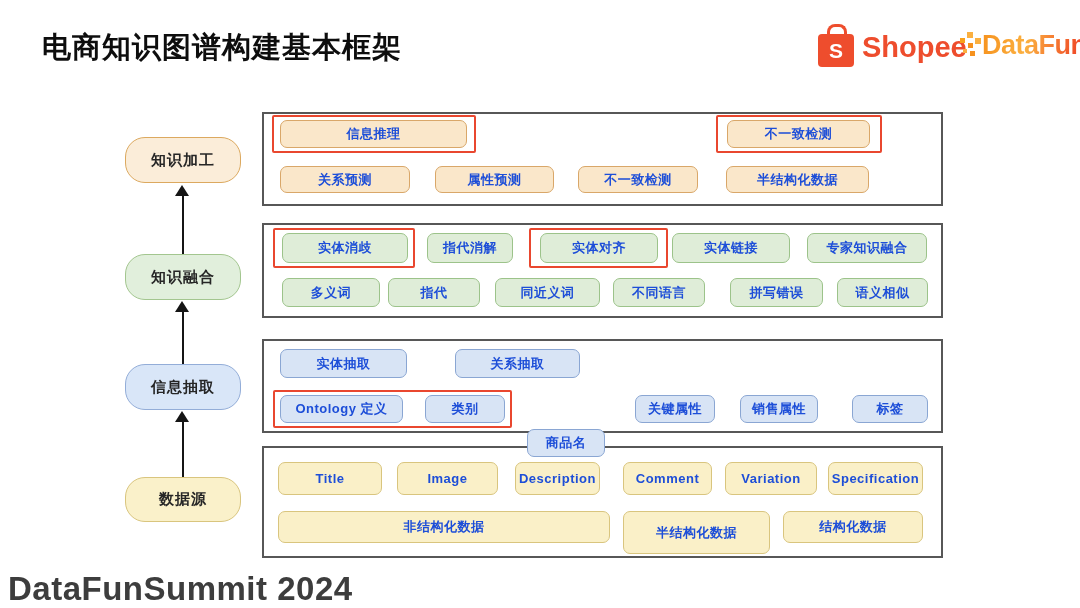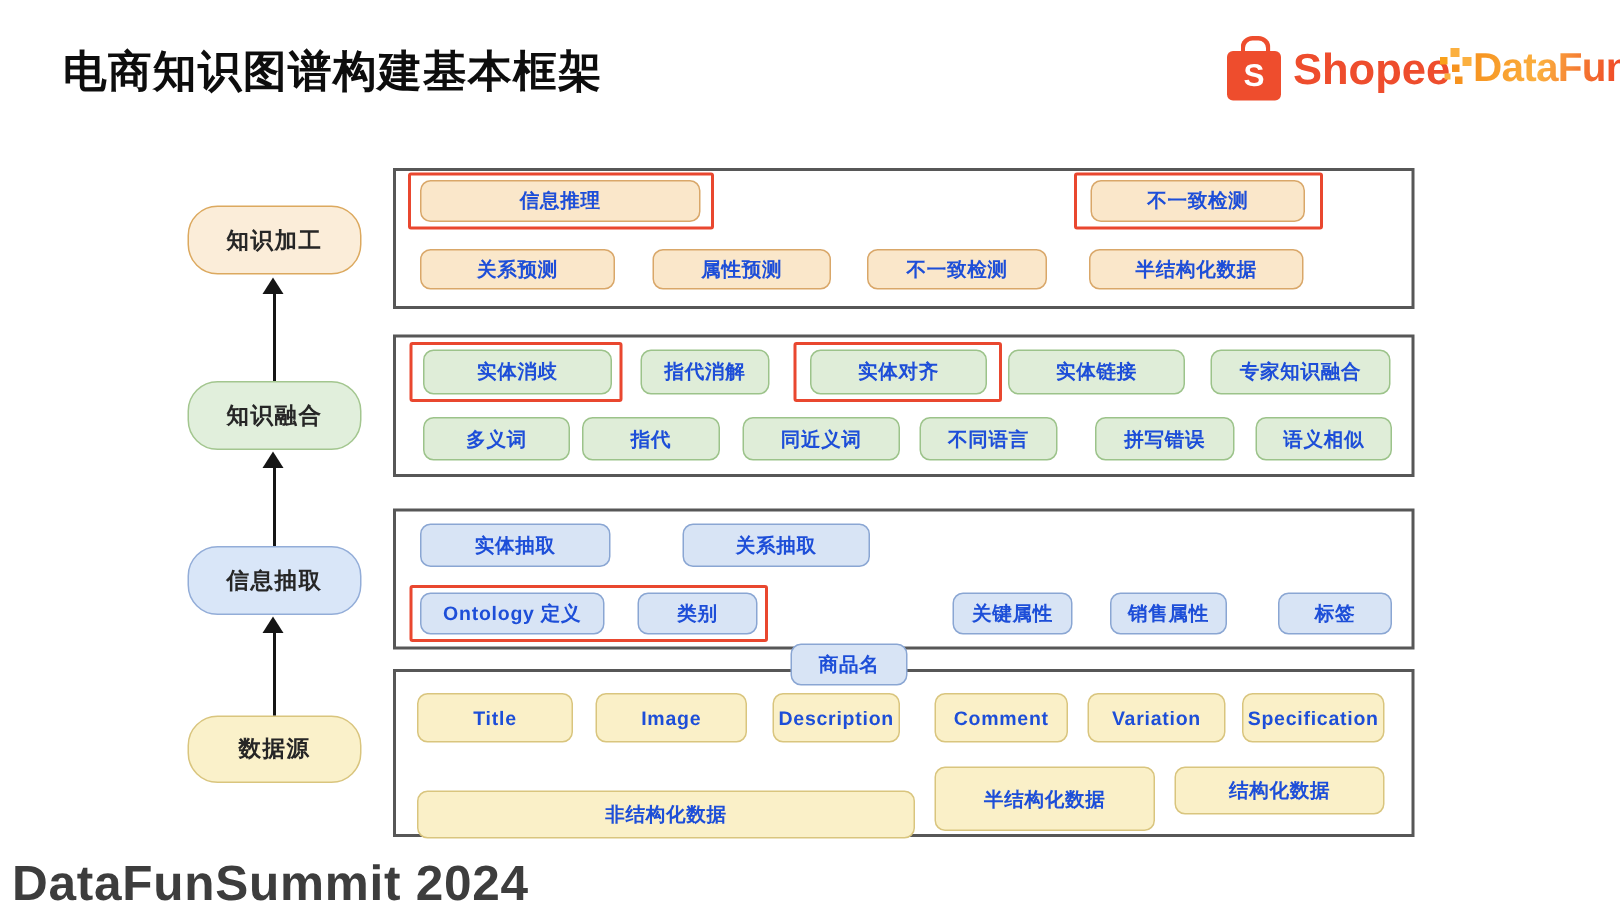--- a/index.html
+++ b/index.html
@@ -149,17 +149,17 @@
   <div class="bx bl" style="left:740px;top:395px;width:78px;height:28px;">销售属性</div>
   <div class="bx bl" style="left:852px;top:395px;width:76px;height:28px;">标签</div>
 
   
   <div class="bx ye" style="left:278px;top:462px;width:104px;height:33px;">Title</div>
   <div class="bx ye" style="left:397px;top:462px;width:101px;height:33px;">Image</div>
   <div class="bx ye" style="left:515px;top:462px;width:85px;height:33px;">Description</div>
   <div class="bx ye" style="left:623px;top:462px;width:89px;height:33px;">Comment</div>
   <div class="bx ye" style="left:725px;top:462px;width:92px;height:33px;">Variation</div>
   <div class="bx ye" style="left:828px;top:462px;width:95px;height:33px;">Specification</div>
-  <div class="bx ye" style="left:278px;top:527px;width:332px;height:32px;">非结构化数据</div>
+  <div class="bx ye" style="left:278px;top:511px;width:332px;height:32px;">非结构化数据</div>
   <div class="bx ye" style="left:623px;top:511px;width:147px;height:43px;">半结构化数据</div>
   <div class="bx ye" style="left:783px;top:511px;width:140px;height:32px;">结构化数据</div>
 
 </div>
 
 </body></html>

